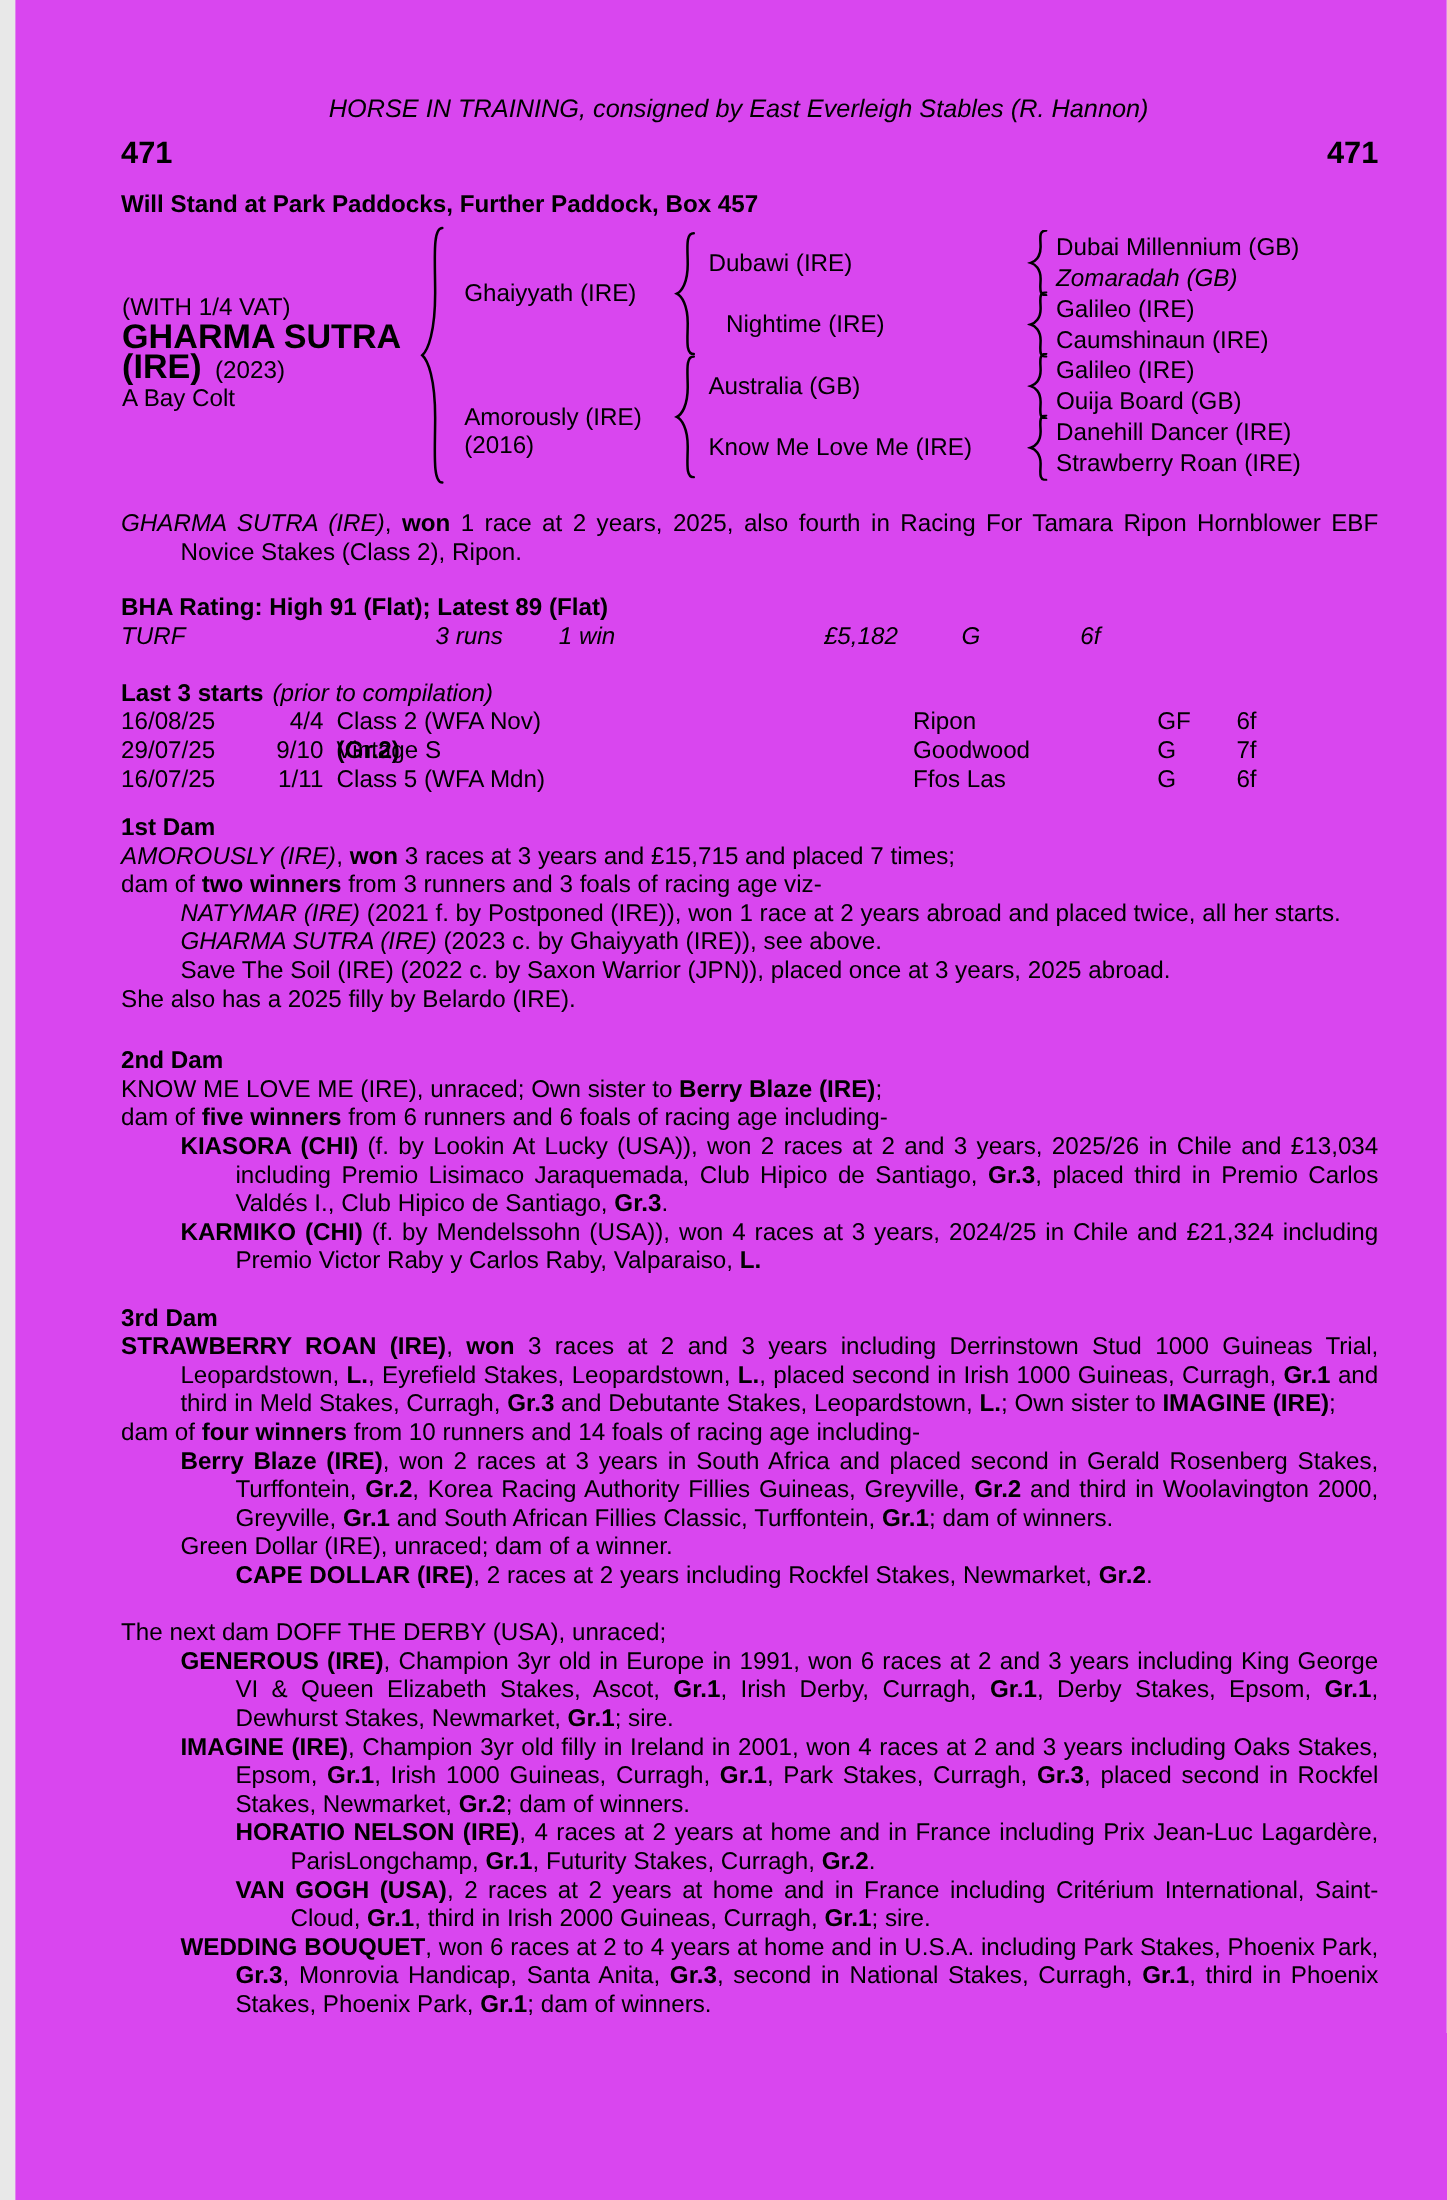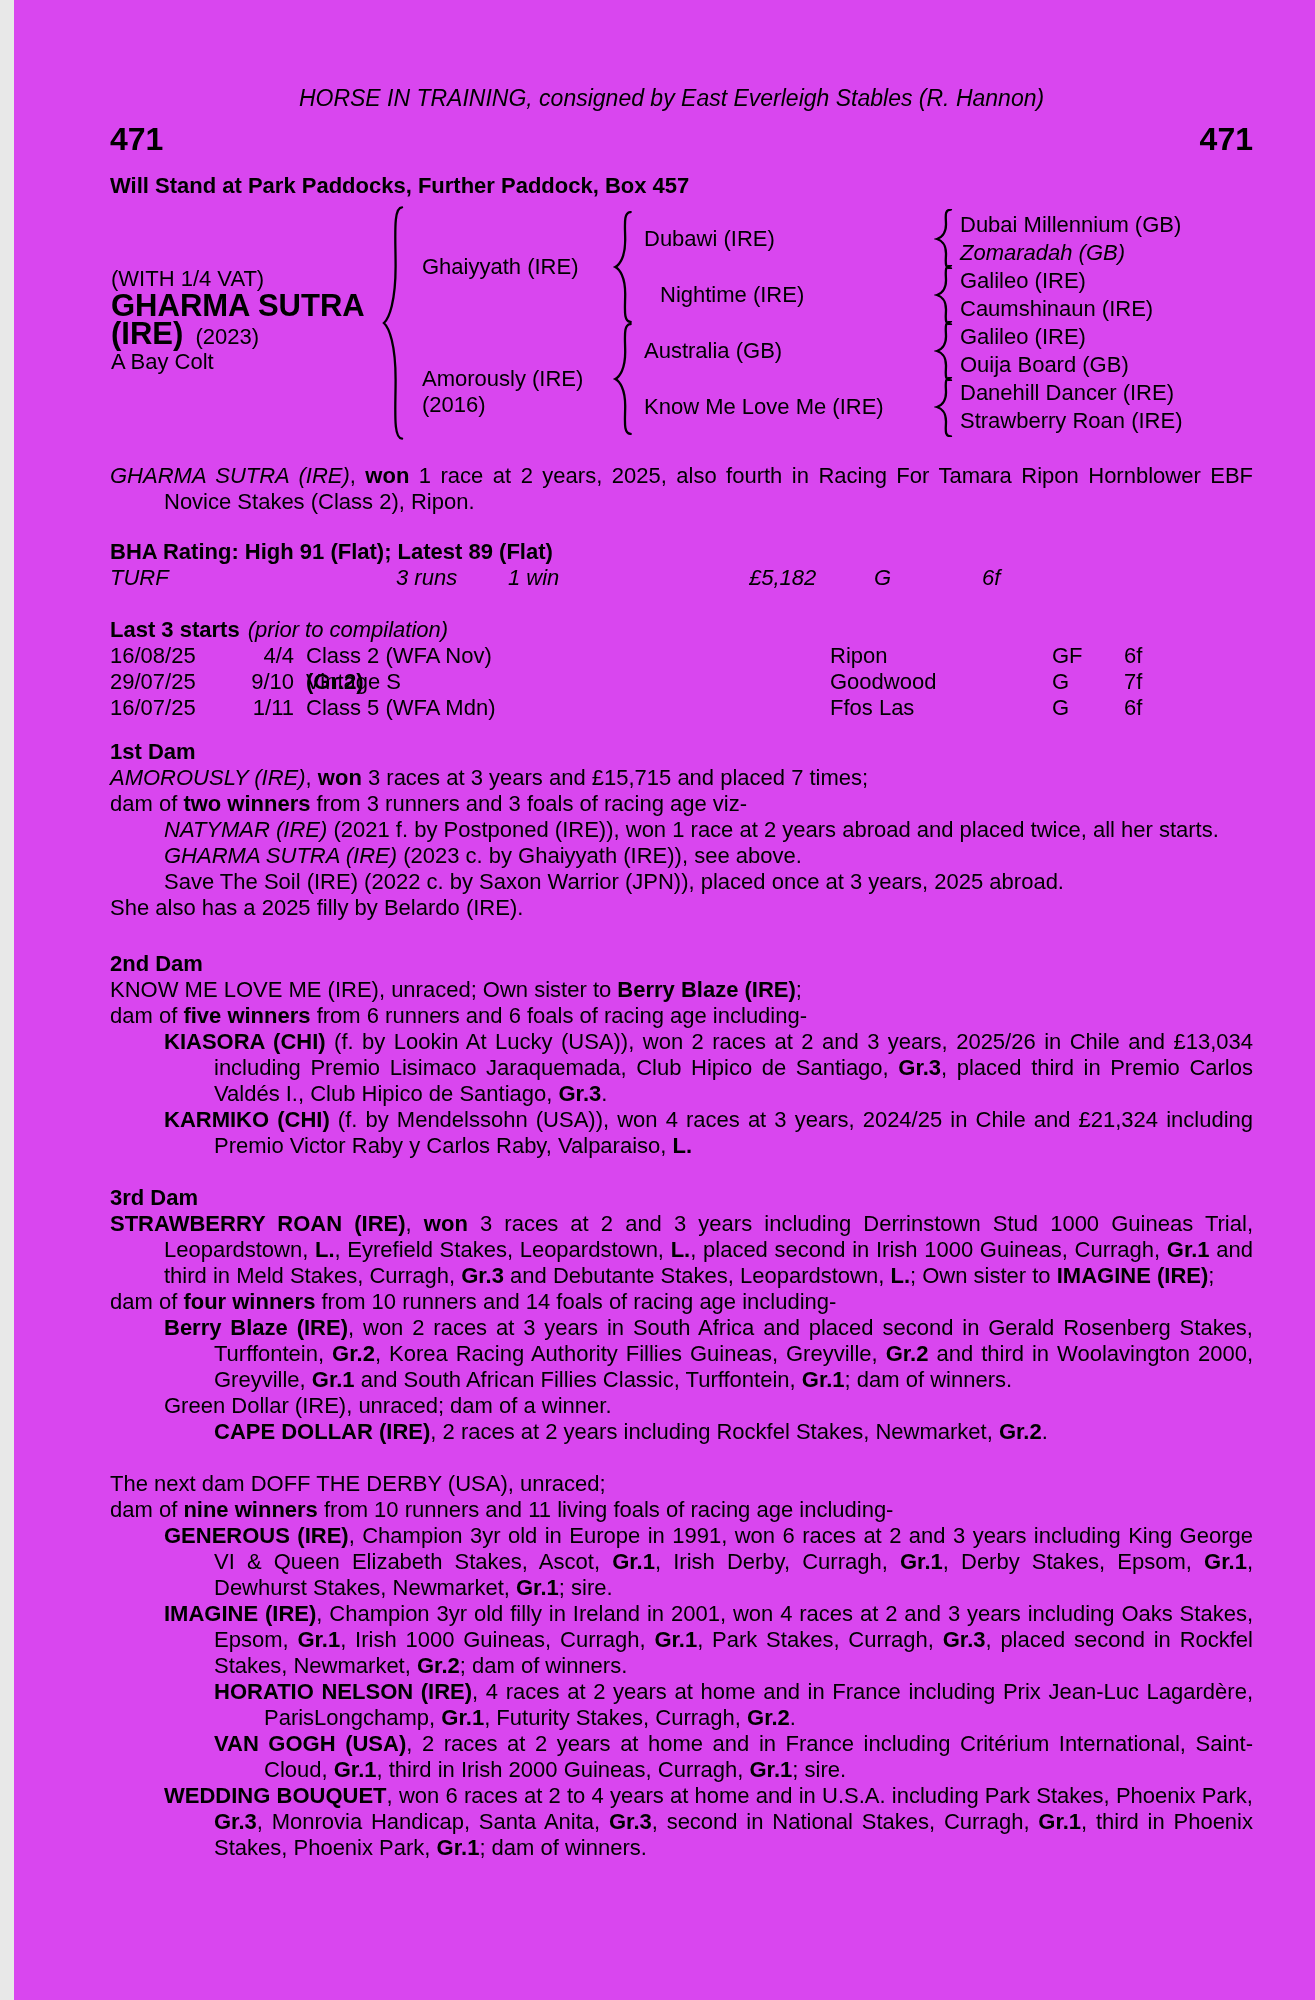--- a/index.html
+++ b/index.html
@@ -8,21 +8,21 @@
     overflow:hidden;color:#000;
     font-family:"Liberation Sans","DejaVu Sans",sans-serif;
     font-size:22px;line-height:26px;
     padding-top:85px;box-sizing:border-box;margin-left:14px;
   }
   .content{margin-left:96px;margin-right:76px;}
   .b{font-weight:bold;}
   .i{font-style:italic;}
   .consign-header{text-align:center;font-style:italic;font-size:23px;}
   .lot-row{display:flex;justify-content:space-between;align-items:flex-start;
-    font-weight:bold;font-size:32px;line-height:40px;margin-top:8px;}
+    font-weight:bold;font-size:28px;line-height:40px;margin-top:8px;}
   .stand-note{font-weight:bold;margin-top:14px;}
   .pedigree{position:relative;height:218px;margin-top:8px;width:100%;}
   .ped{position:absolute;white-space:nowrap;}
   .ped-name{font-weight:bold;font-size:31px;}
   .brace{position:absolute;}
   .bp{fill:none;stroke:#000;stroke-width:2.3;vector-effect:non-scaling-stroke;stroke-linecap:round;}
   .para{text-align:justify;}
   .p0{padding-left:54px;text-indent:-54px;}
   .p1{padding-left:104px;text-indent:-50px;}
   .p2{padding-left:154px;text-indent:-50px;}
@@ -183,21 +183,20 @@
     <div class="dam-heading">3rd Dam</div>
     <div class="para p0"><span class="b">STRAWBERRY ROAN (IRE)</span><span>, </span><span class="b">won</span><span> 3 races at 2 and 3 years including Derrinstown Stud 1000 Guineas Trial, Leopardstown, </span><span class="b">L.</span><span>, Eyrefield Stakes, Leopardstown, </span><span class="b">L.</span><span>, placed second in Irish 1000 Guineas, Curragh, </span><span class="b">Gr.1</span><span> and third in Meld Stakes, Curragh, </span><span class="b">Gr.3</span><span> and Debutante Stakes, Leopardstown, </span><span class="b">L.</span><span>; Own sister to </span><span class="b">IMAGINE (IRE)</span><span>;</span></div>
     <div class="para p0"><span>dam of </span><span class="b">four winners</span><span> from 10 runners and 14 foals of racing age including-</span></div>
     <div class="para p1"><span class="b">Berry Blaze (IRE)</span><span>, won 2 races at 3 years in South Africa and placed second in Gerald Rosenberg Stakes, Turffontein, </span><span class="b">Gr.2</span><span>, Korea Racing Authority Fillies Guineas, Greyville, </span><span class="b">Gr.2</span><span> and third in Woolavington 2000, Greyville, </span><span class="b">Gr.1</span><span> and South African Fillies Classic, Turffontein, </span><span class="b">Gr.1</span><span>; dam of winners.</span></div>
     <div class="para p1"><span>Green Dollar (IRE), unraced; dam of a winner.</span></div>
     <div class="para p2"><span class="b">CAPE DOLLAR (IRE)</span><span>, 2 races at 2 years including Rockfel Stakes, Newmarket, </span><span class="b">Gr.2</span><span>.</span></div>
   </div>
 
   <div class="dam-section nextdam content">
     <div class="para p0"><span>The next dam DOFF THE DERBY (USA), unraced;</span></div>
-    <div class="para p0"><span>dam of </span><span class="b">nine winners</span><span> from 10 runners and 11 living foals of racing age including-</span></div>
     <div class="para p1"><span class="b">GENEROUS (IRE)</span><span>, Champion 3yr old in Europe in 1991, won 6 races at 2 and 3 years including King George VI &amp; Queen Elizabeth Stakes, Ascot, </span><span class="b">Gr.1</span><span>, Irish Derby, Curragh, </span><span class="b">Gr.1</span><span>, Derby Stakes, Epsom, </span><span class="b">Gr.1</span><span>, Dewhurst Stakes, Newmarket, </span><span class="b">Gr.1</span><span>; sire.</span></div>
     <div class="para p1"><span class="b">IMAGINE (IRE)</span><span>, Champion 3yr old filly in Ireland in 2001, won 4 races at 2 and 3 years including Oaks Stakes, Epsom, </span><span class="b">Gr.1</span><span>, Irish 1000 Guineas, Curragh, </span><span class="b">Gr.1</span><span>, Park Stakes, Curragh, </span><span class="b">Gr.3</span><span>, placed second in Rockfel Stakes, Newmarket, </span><span class="b">Gr.2</span><span>; dam of winners.</span></div>
     <div class="para p2"><span class="b">HORATIO NELSON (IRE)</span><span>, 4 races at 2 years at home and in France including Prix Jean-Luc Lagardère, ParisLongchamp, </span><span class="b">Gr.1</span><span>, Futurity Stakes, Curragh, </span><span class="b">Gr.2</span><span>.</span></div>
     <div class="para p2"><span class="b">VAN GOGH (USA)</span><span>, 2 races at 2 years at home and in France including Critérium International, Saint-Cloud, </span><span class="b">Gr.1</span><span>, third in Irish 2000 Guineas, Curragh, </span><span class="b">Gr.1</span><span>; sire.</span></div>
     <div class="para p1"><span class="b">WEDDING BOUQUET</span><span>, won 6 races at 2 to 4 years at home and in U.S.A. including Park Stakes, Phoenix Park, </span><span class="b">Gr.3</span><span>, Monrovia Handicap, Santa Anita, </span><span class="b">Gr.3</span><span>, second in National Stakes, Curragh, </span><span class="b">Gr.1</span><span>, third in Phoenix Stakes, Phoenix Park, </span><span class="b">Gr.1</span><span>; dam of winners.</span></div>
   </div>
 
 </div>
 
 </body></html>

